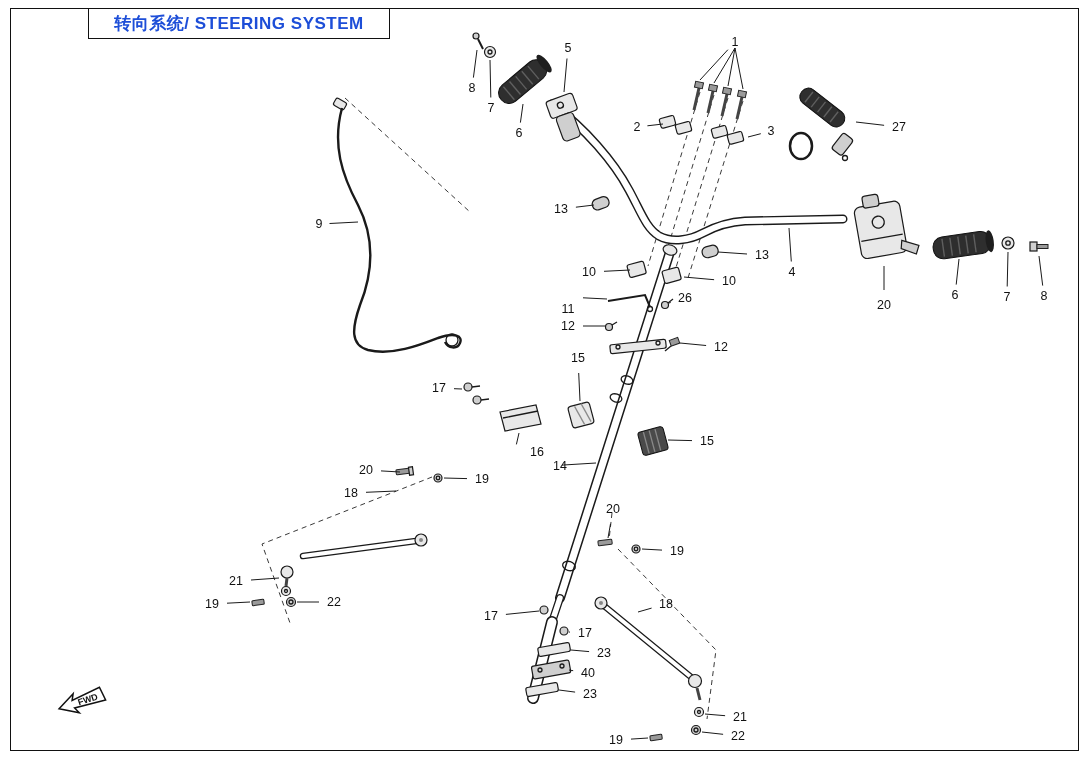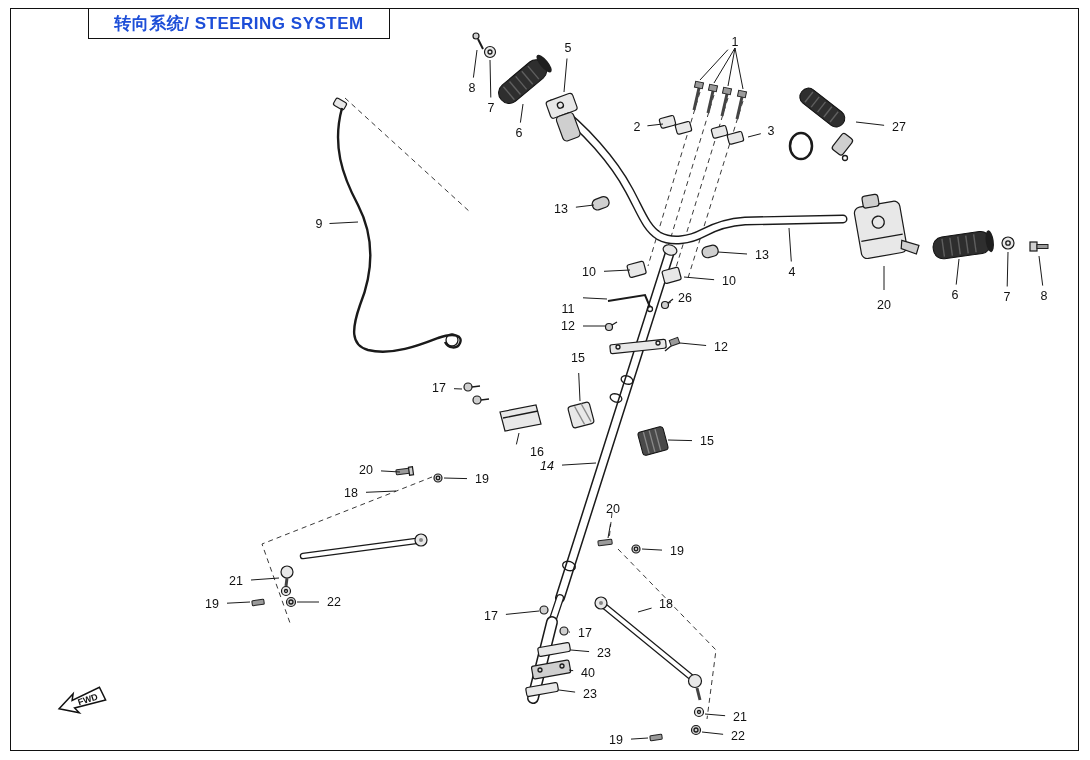--- a/index.html
+++ b/index.html
@@ -358,21 +358,21 @@
     <div class="callout" style="left: 568px; top: 326px;">12</div>
     <div class="callout" style="left: 721px; top: 347px;">12</div>
     <div class="callout" style="left: 884px; top: 305px;">20</div>
     <div class="callout" style="left: 955px; top: 295px;">6</div>
     <div class="callout" style="left: 1007px; top: 297px;">7</div>
     <div class="callout" style="left: 1044px; top: 296px;">8</div>
     <div class="callout" style="left: 578px; top: 358px;">15</div>
     <div class="callout" style="left: 439px; top: 388px;">17</div>
     <div class="callout" style="left: 513px; top: 452px; margin-left: 24px;">16</div>
     <div class="callout" style="left: 707px; top: 441px;">15</div>
-    <div class="callout" style="left: 547px; top: 466px; font-style: italic;">14</div>
+    <div class="callout" style="left: 560px; top: 466px;">14</div>
     <div class="callout" style="left: 366px; top: 470px;">20</div>
     <div class="callout" style="left: 482px; top: 479px;">19</div>
     <div class="callout" style="left: 351px; top: 493px;">18</div>
     <div class="callout" style="left: 613px; top: 509px;">20</div>
     <div class="callout" style="left: 677px; top: 551px;">19</div>
     <div class="callout" style="left: 236px; top: 581px;">21</div>
     <div class="callout" style="left: 212px; top: 604px;">19</div>
     <div class="callout" style="left: 334px; top: 602px;">22</div>
     <div class="callout" style="left: 666px; top: 604px;">18</div>
     <div class="callout" style="left: 491px; top: 616px;">17</div>

